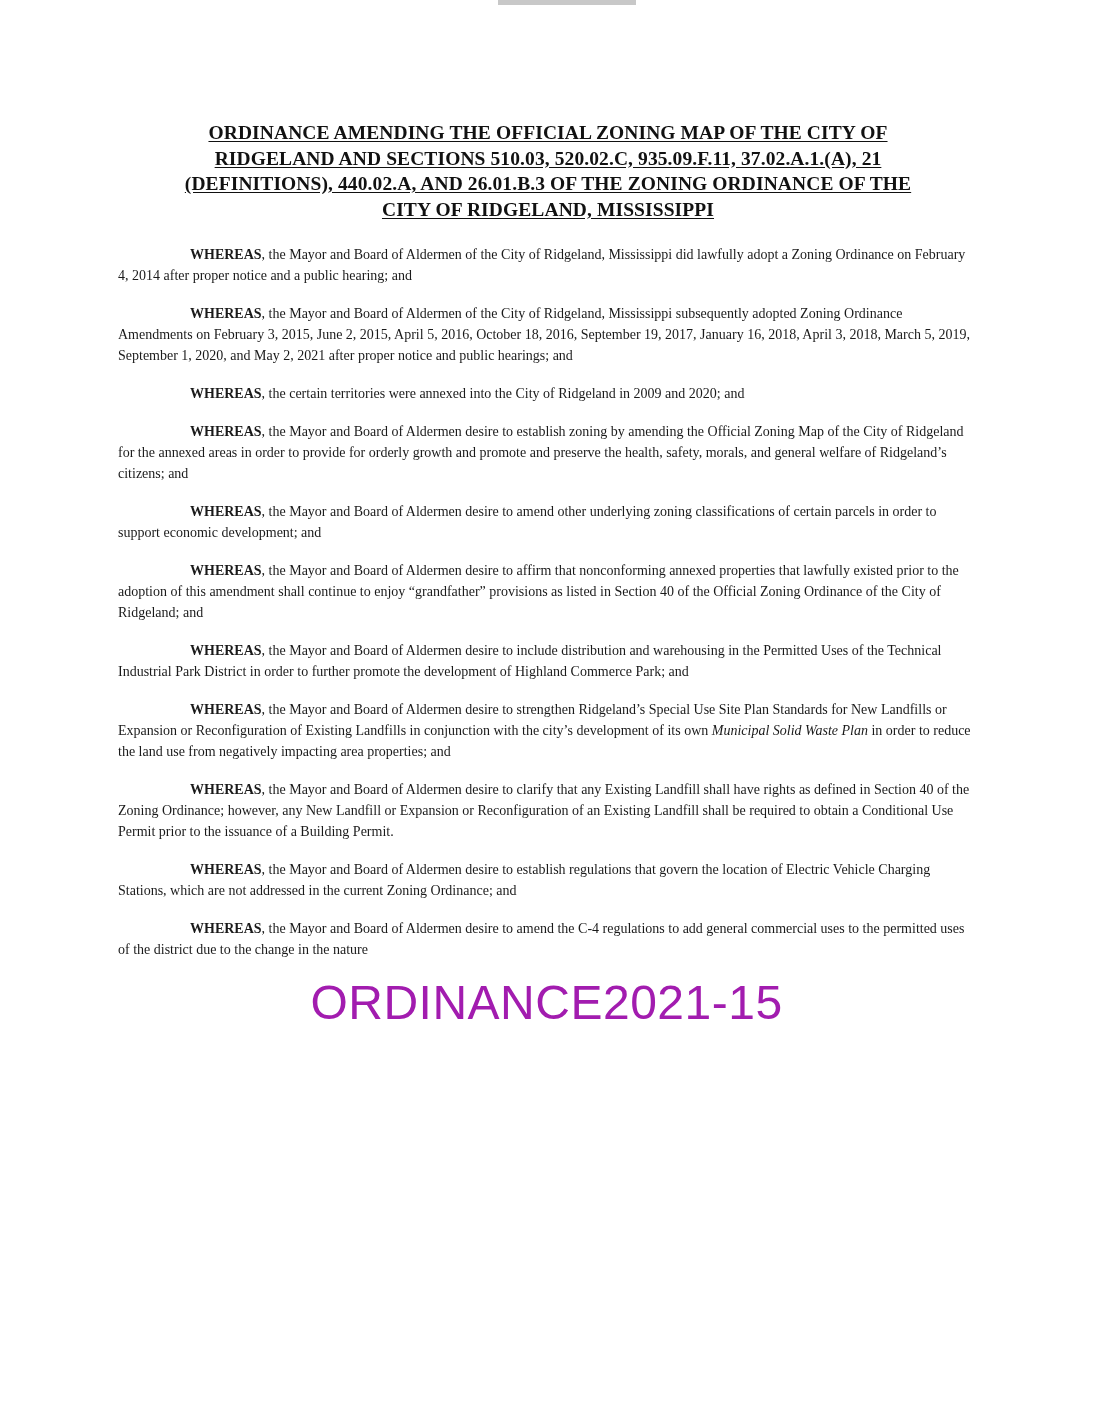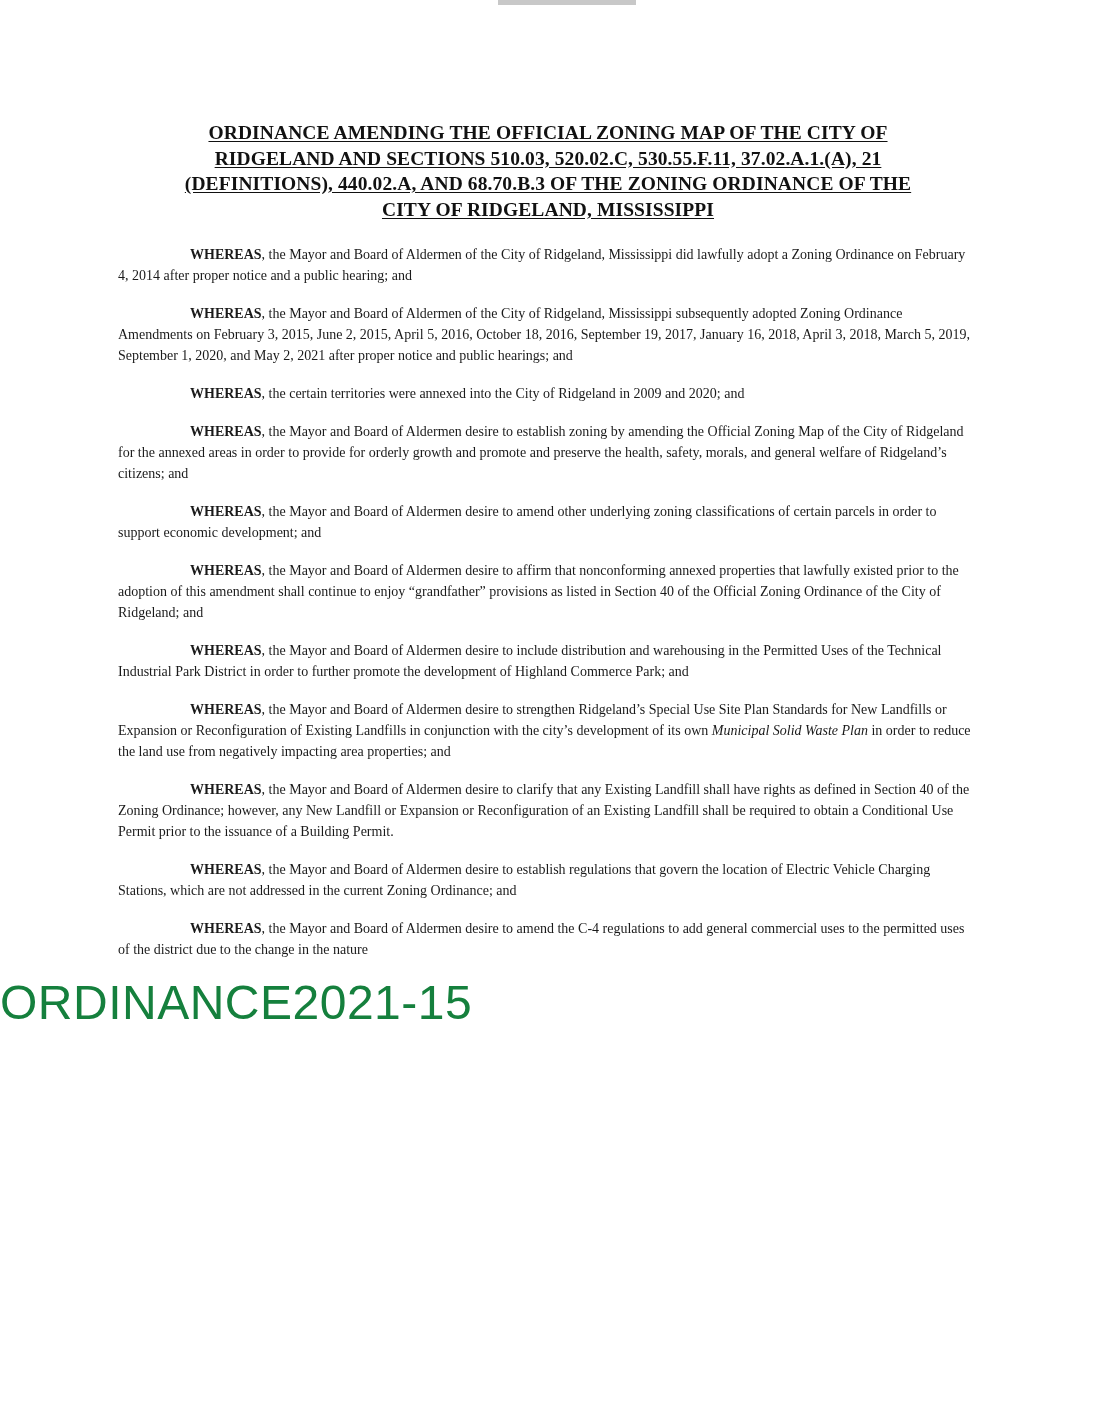--- a/index.html
+++ b/index.html
@@ -58,39 +58,40 @@
     font-weight: bold;
   }
   p.para em {
     font-style: italic;
   }
   .footer-stamp {
     position: absolute;
     left: 0;
     right: 0;
     bottom: 10px;
+    text-align: center;
     font-family: "Liberation Sans", sans-serif;
     font-size: 48px;
     letter-spacing: 0.5px;
-    color: #15803d;
+    color: #a21caf;
   }
 </style>
 </head>
 <body>
 
 <div class="page">
 
   <div class="scan-top-smudge"></div>
 
   <div class="doc-body">
 
     <h1 class="doc-title">
       <span class="tline">ORDINANCE AMENDING THE OFFICIAL ZONING MAP OF THE CITY OF</span>
-      <span class="tline">RIDGELAND AND SECTIONS 510.03, 520.02.C, 530.55.F.11, 37.02.A.1.(A), 21</span>
-      <span class="tline">(DEFINITIONS), 440.02.A, AND 68.70.B.3 OF THE ZONING ORDINANCE OF THE</span>
+      <span class="tline">RIDGELAND AND SECTIONS 510.03, 520.02.C, 935.09.F.11, 37.02.A.1.(A), 21</span>
+      <span class="tline">(DEFINITIONS), 440.02.A, AND 26.01.B.3 OF THE ZONING ORDINANCE OF THE</span>
       <span class="tline">CITY OF RIDGELAND, MISSISSIPPI</span>
     </h1>
 
     <p class="para">
       <span class="lead">WHEREAS</span><span>, the Mayor and Board of Aldermen of the City of Ridgeland, Mississippi did lawfully adopt a Zoning Ordinance on February 4, 2014 after proper notice and a public hearing; and</span>
     </p>
 
     <p class="para">
       <span class="lead">WHEREAS</span><span>, the Mayor and Board of Aldermen of the City of Ridgeland, Mississippi subsequently adopted Zoning Ordinance Amendments on February 3, 2015, June 2, 2015, April 5, 2016, October 18, 2016, September 19, 2017, January 16, 2018, April 3, 2018, March 5, 2019, September 1, 2020, and May 2, 2021 after proper notice and public hearings; and</span>
     </p>

